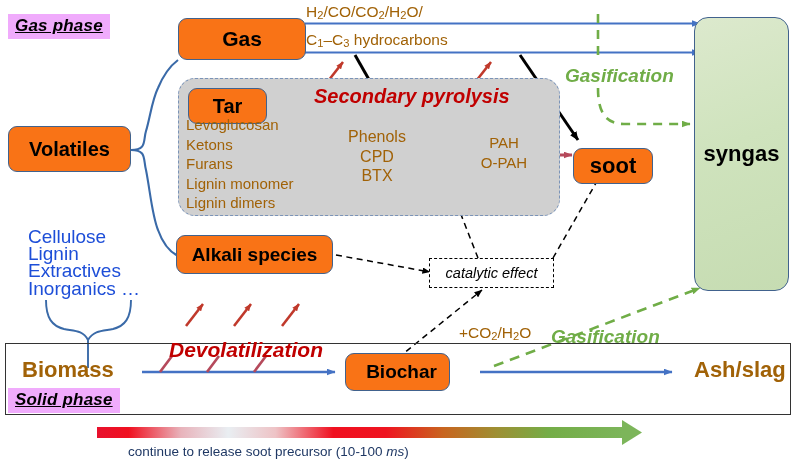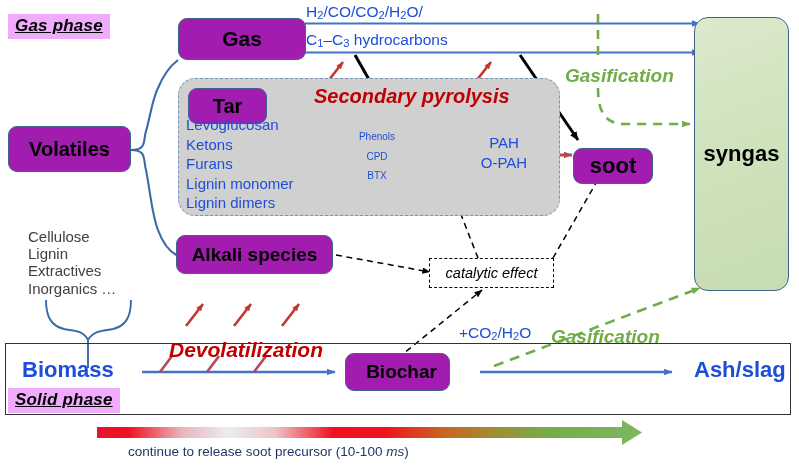--- a/index.html
+++ b/index.html
@@ -23,21 +23,21 @@
     left: 0; top: 0;
     width: 799px;
     height: 468px;
     pointer-events: none;
   }
 
   
   .node-box {
     position: absolute;
     box-sizing: border-box;
-    background: #a21caf;
+    background: #f97316;
     border: 1.6px solid #41628d;
     border-radius: 9px;
     display: flex;
     align-items: center;
     justify-content: center;
     color: #000000;
     font-weight: bold;
     text-align: center;
     z-index: 5;
   }
@@ -51,29 +51,29 @@
     text-decoration: underline;
     font-size: 17px;
     padding: 2px 7px 3px 7px;
     letter-spacing: 0.2px;
     z-index: 6;
     white-space: nowrap;
   }
 
   .plain-text {
     position: absolute;
+    color: #a16207;
+    white-space: nowrap;
+    z-index: 5;
+  }
+
+  .blue-list {
+    position: absolute;
     color: #1d4ed8;
-    white-space: nowrap;
-    z-index: 5;
-  }
-
-  .blue-list {
-    position: absolute;
-    color: #404040;
-    font-size: 15px;
+    font-size: 19px;
     line-height: 17.2px;
     z-index: 5;
     white-space: nowrap;
   }
 
   .red-label {
     position: absolute;
     color: #c00000;
     font-weight: bold;
     font-style: italic;
@@ -290,21 +290,21 @@
   </div>
 
   <div class="plain-text" style="left:186px; top:115px; font-size:15px; line-height:19.5px;">
     <div>Levoglucosan</div>
     <div>Ketons</div>
     <div>Furans</div>
     <div>Lignin monomer</div>
     <div>Lignin dimers</div>
   </div>
 
-  <div class="plain-text" style="left:343px; top:127px; font-size:10px; line-height:19.5px; text-align:center; width:68px;">
+  <div class="plain-text" style="left:343px; top:127px; font-size:16px; line-height:19.5px; text-align:center; width:68px;">
     <div>Phenols</div>
     <div>CPD</div>
     <div>BTX</div>
   </div>
 
   <div class="plain-text" style="left:475px; top:133px; font-size:15px; line-height:20px; text-align:center; width:58px;">
     <div>PAH</div>
     <div>O-PAH</div>
   </div>
 

